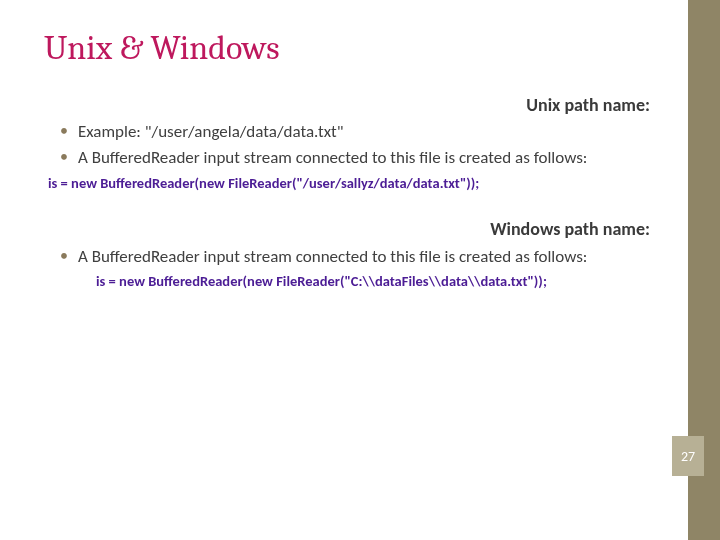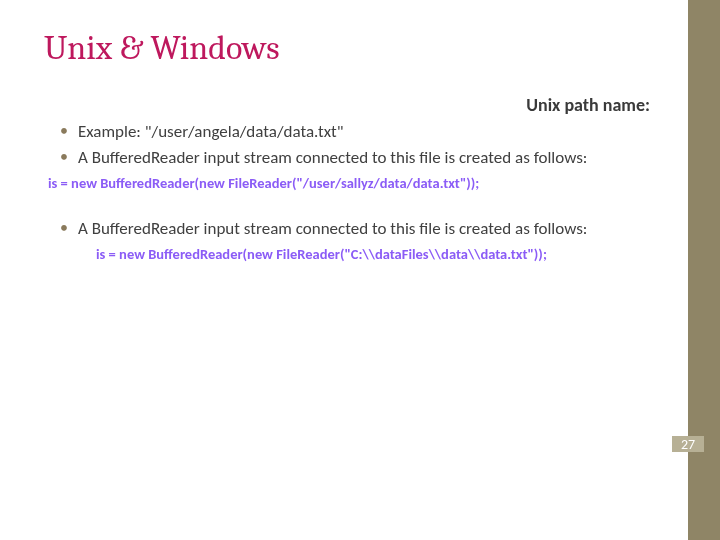--- a/index.html
+++ b/index.html
@@ -46,40 +46,40 @@
     content: "•";
     position: absolute;
     left: -18px;
     color: #8a7a5c;
     font-size: 16px;
     top: 0;
   }
   .code {
     font-weight: 700;
     font-size: 14.5px;
-    color: #8b5cf6;
+    color: #4c1d95;
     margin: 2px 0 16px 0;
     white-space: nowrap;
   }
   .code.tight { margin-bottom: 20px; padding-left: 48px; }
   .gap { height: 10px; }
   .sidebar {
     position: absolute;
     right: 0;
     top: 0;
     width: 32px;
     height: 540px;
     background: #8f8566;
   }
   .page-badge {
     position: absolute;
     right: 16px;
     top: 436px;
     width: 32px;
-    height: 16px;
+    height: 40px;
     background: #b7b095;
     color: #ffffff;
     font-size: 14px;
     display: flex;
     align-items: center;
     justify-content: center;
   }
 </style>
 </head>
 <body>
@@ -92,20 +92,21 @@
 
   <div class="section-heading">Unix path name:</div>
   <ul>
     <li>Example: "/user/angela/data/data.txt"</li>
     <li>A BufferedReader input stream connected to this file is created as follows:</li>
   </ul>
   <div class="code">is = new BufferedReader(new FileReader("/user/sallyz/data/data.txt"));</div>
 
   <div class="gap"></div>
 
+  <div class="section-heading">Windows path name:</div>
   <ul>
     <li>A BufferedReader input stream connected to this file is created as follows:</li>
   </ul>
   <div class="code tight">is = new BufferedReader(new FileReader("C:\\dataFiles\\data\\data.txt"));</div>
 
 </div>
 
 <div class="page-badge">27</div>
 
 </body></html>

